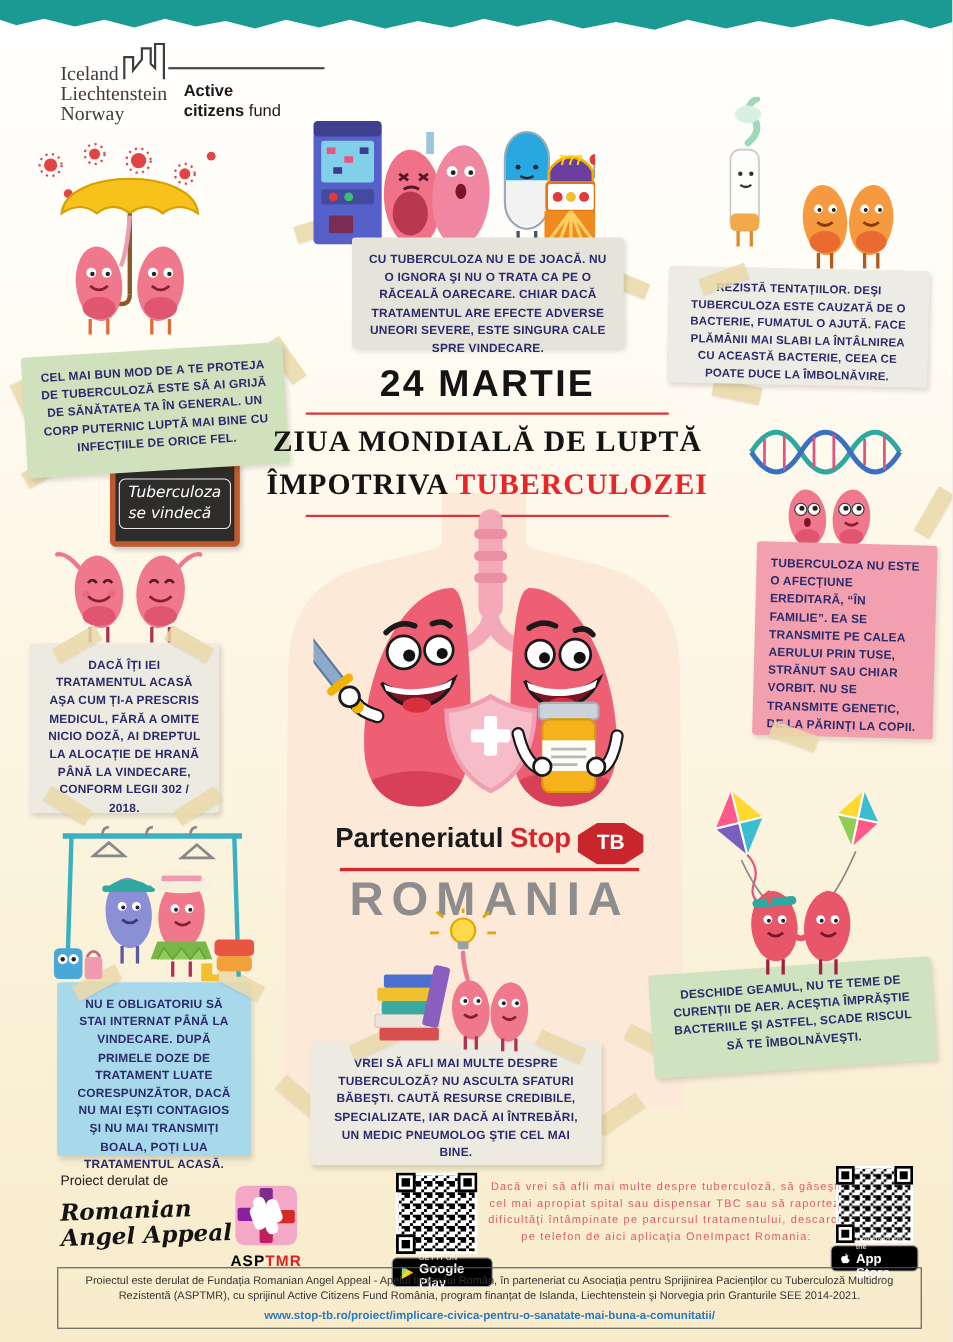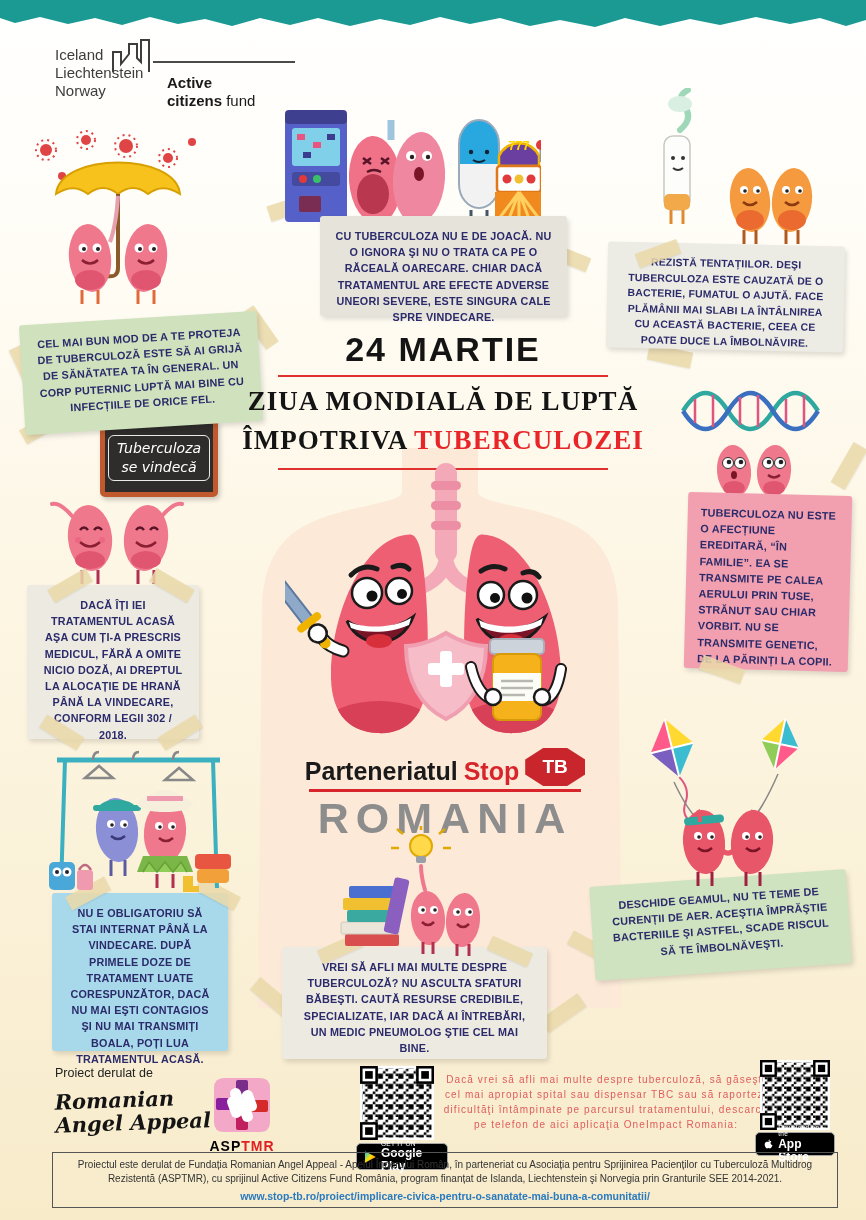--- a/index.html
+++ b/index.html
@@ -7,21 +7,21 @@
     background:linear-gradient(180deg,#ffffff 0%,#fffdf7 18%,#fdf6e4 48%,#faf0d6 78%,#f7ebca 100%);
     font-family:"Liberation Sans",sans-serif;}
   svg{display:block;}
   .abs{position:absolute;}
 
   
   .banner{left:0;top:0;}
 
   
   .eea{left:55px;top:38px;width:240px;height:80px;}
-  .eea .countries{position:absolute;left:0;top:8px;font-size:15px;line-height:18px;color:#3d3d3d;}
+  .eea .countries{position:absolute;left:0;top:20px;font-size:18px;line-height:18px;color:#3d3d3d;font-family:Liberation Serif, serif;}
   .eea .icon{position:absolute;left:56px;top:0;}
   .eea .rule{position:absolute;left:98px;top:23px;width:142px;height:2px;background:#4a4a4a;}
   .eea .acf{position:absolute;left:112px;top:36px;font-size:15px;line-height:18px;color:#1a1a1a;}
   .eea .b{font-weight:bold;}
 
   
   .note{position:absolute;box-sizing:border-box;color:#2b2b6b;font-weight:bold;
     font-size:10.8px;line-height:1.5;text-align:center;letter-spacing:.2px;
     padding:12px 13px;border-radius:3px;box-shadow:2px 3px 5px rgba(0,0,0,.13);}
   .n-protect{left:22px;top:318px;width:238px;height:110px;background:#cfe2bd;transform:rotate(-3.5deg);}
@@ -40,25 +40,25 @@
   .title .l1{font-size:34px;letter-spacing:2px;}
   .title .rule{width:330px;height:2px;background:#e03030;margin:6px auto 5px;}
   .title .l2,.title .l3{font-size:27px;letter-spacing:1px;line-height:1.45;font-family:Liberation Serif, serif;}
   .title .red{color:#e8262a;}
 
   
   .chalk{left:100px;top:419px;width:118px;height:78px;background:#2e2d2b;border:5px solid #c05a2e;
     border-radius:5px;box-sizing:border-box;display:flex;align-items:center;justify-content:center;
     box-shadow:2px 3px 5px rgba(0,0,0,.2);}
   .chalk .inner{border:1.5px solid rgba(255,255,255,.9);border-radius:6px;padding:3px 8px;
-    color:#fff;font-size:14px;font-style:italic;text-align:center;line-height:1.35;font-family:"DejaVu Sans",sans-serif;}
+    color:#fff;font-size:14px;font-style:italic;line-height:1.35;font-family:"DejaVu Sans",sans-serif;}
 
   
   .stoptb{left:300px;top:748px;width:290px;text-align:center;}
-  .stoptb .row1{display:flex;align-items:flex-end;justify-content:center;gap:6px;font-weight:bold;font-size:25px;}
+  .stoptb .row1{display:flex;align-items:flex-start;justify-content:center;gap:6px;font-weight:bold;font-size:25px;}
   .stoptb .w1{color:#1a1a1a;}
   .stoptb .w2{color:#d8242b;}
   .stoptb .oct{width:60px;height:38px;background:#c8252c;color:#fff;font-size:19px;font-weight:bold;
     display:flex;align-items:center;justify-content:center;
     clip-path:polygon(30% 0,70% 0,100% 30%,100% 70%,70% 100%,30% 100%,0 70%,0 30%);}
   .stoptb .rule{width:272px;height:3px;background:#d8242b;margin:3px auto 2px;}
   .stoptb .w4{color:#8d8d8d;font-weight:bold;font-size:43px;letter-spacing:7px;}
 
   
   .flabel{left:55px;top:1066px;font-size:12.5px;color:#222;}

